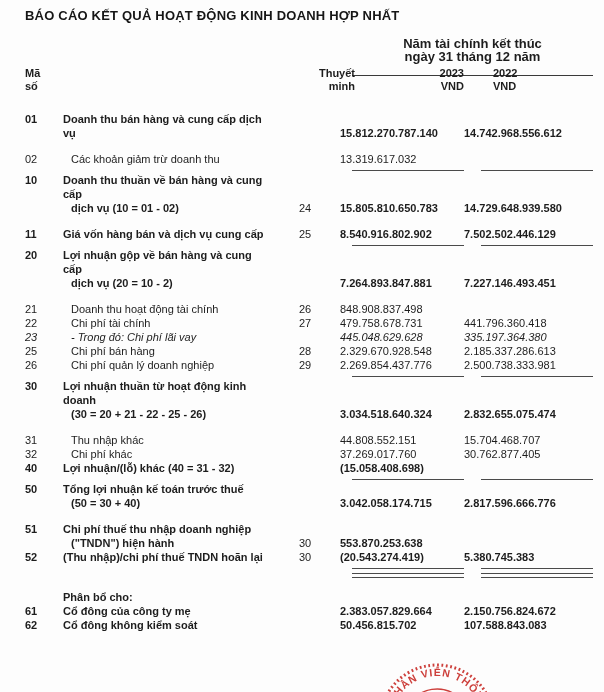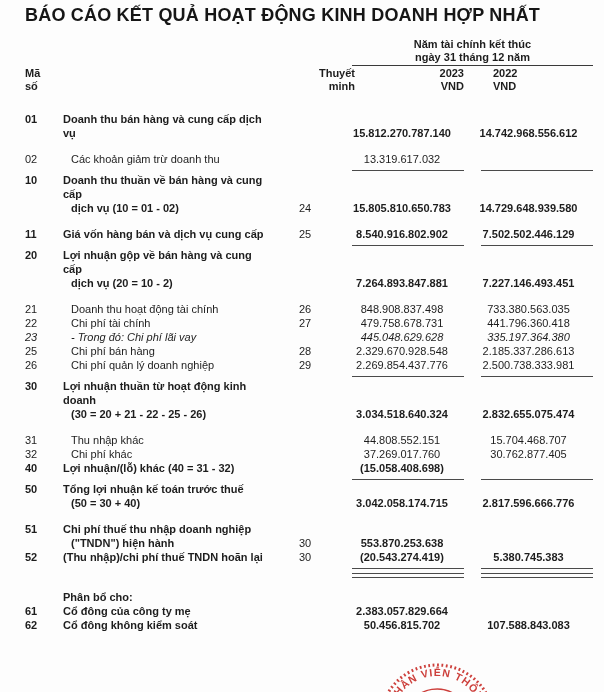--- a/index.html
+++ b/index.html
@@ -9,49 +9,49 @@
     box-sizing:border-box;
     padding:0 11px 0 25px;
     overflow:hidden;
     background:#fdfdfd;
     font-family:"Liberation Sans","DejaVu Sans",sans-serif;
     font-size:11px;
     color:#1d1d1d;
   }
   .title{
     margin:8px 0 0 0;
-    font-size:18px;
+    font-size:13px;
     font-weight:bold;
     line-height:15px;
     letter-spacing:.2px;
     color:#161616;
   }
   
   .doc-header{position:relative;height:89px;}
   .period{
     position:absolute;left:327px;top:15px;width:241px;
-    text-align:center;font-weight:bold;line-height:12.5px;font-size:11px;
-    border-bottom:1.2px solid #3a3a3a;padding-bottom:2px;
+    text-align:center;font-weight:bold;line-height:12.5px;font-size:13px;
+    border-bottom:1.2px solid #3a3a3a;padding-bottom:12px;
   }
   .heads{position:absolute;top:44px;left:0;width:568px;height:26px;font-weight:bold;line-height:12.5px;}
   .h-code{position:absolute;left:0;top:0;}
   .h-note{position:absolute;left:255px;top:0;width:75px;text-align:right;}
   .h-y1{position:absolute;left:339px;top:0;width:100px;text-align:right;}
   .h-y2{position:absolute;left:468px;top:0;width:100px;}
   
   .tbl{width:568px;}
   .r{
     display:grid;
     grid-template-columns:38px 207px 70px 124px 129px;
     align-items:end;
     line-height:14px;
   }
   .r .code{align-self:start;}
   .r .note{text-align:center;font-weight:normal;}
-  .r .v{text-align:center;white-space:nowrap;}
+  .r .v{text-align:left;white-space:nowrap;}
   .b{font-weight:bold;}
   .i{font-style:italic;}
   .ind{padding-left:8px;display:inline-block;}
   .l2{display:block;padding-left:8px;}
   .g{margin-top:12px;}
   .p{margin-top:2px;}
   
   .rl{
     display:grid;
     grid-template-columns:38px 207px 70px 124px 129px;
@@ -142,21 +142,20 @@
       <span class="note"></span>
       <span class="v">7.264.893.847.881</span>
       <span class="v">7.227.146.493.451</span>
     </div>
 
     <div class="r g">
       <span class="code">21</span>
       <span class="label"><span class="ind">Doanh thu hoạt động tài chính</span></span>
       <span class="note">26</span>
       <span class="v">848.908.837.498</span>
-      <span class="v">733.380.563.035</span>
     </div>
     <div class="r">
       <span class="code">22</span>
       <span class="label"><span class="ind">Chi phí tài chính</span></span>
       <span class="note">27</span>
       <span class="v">479.758.678.731</span>
       <span class="v">441.796.360.418</span>
     </div>
     <div class="r i">
       <span class="code">23</span>
@@ -253,20 +252,21 @@
       <span class="label"><span>Phân bổ cho:</span></span>
       <span class="note"></span>
       <span class="v"></span>
       <span class="v"></span>
     </div>
     <div class="r b">
       <span class="code">61</span>
       <span class="label"><span>Cổ đông của công ty mẹ</span></span>
       <span class="note"></span>
       <span class="v">2.383.057.829.664</span>
+      <span class="v">2.150.756.824.672</span>
     </div>
     <div class="r b">
       <span class="code">62</span>
       <span class="label"><span>Cổ đông không kiểm soát</span></span>
       <span class="note"></span>
       <span class="v">50.456.815.702</span>
       <span class="v">107.588.843.083</span>
     </div>
 
   </div>

